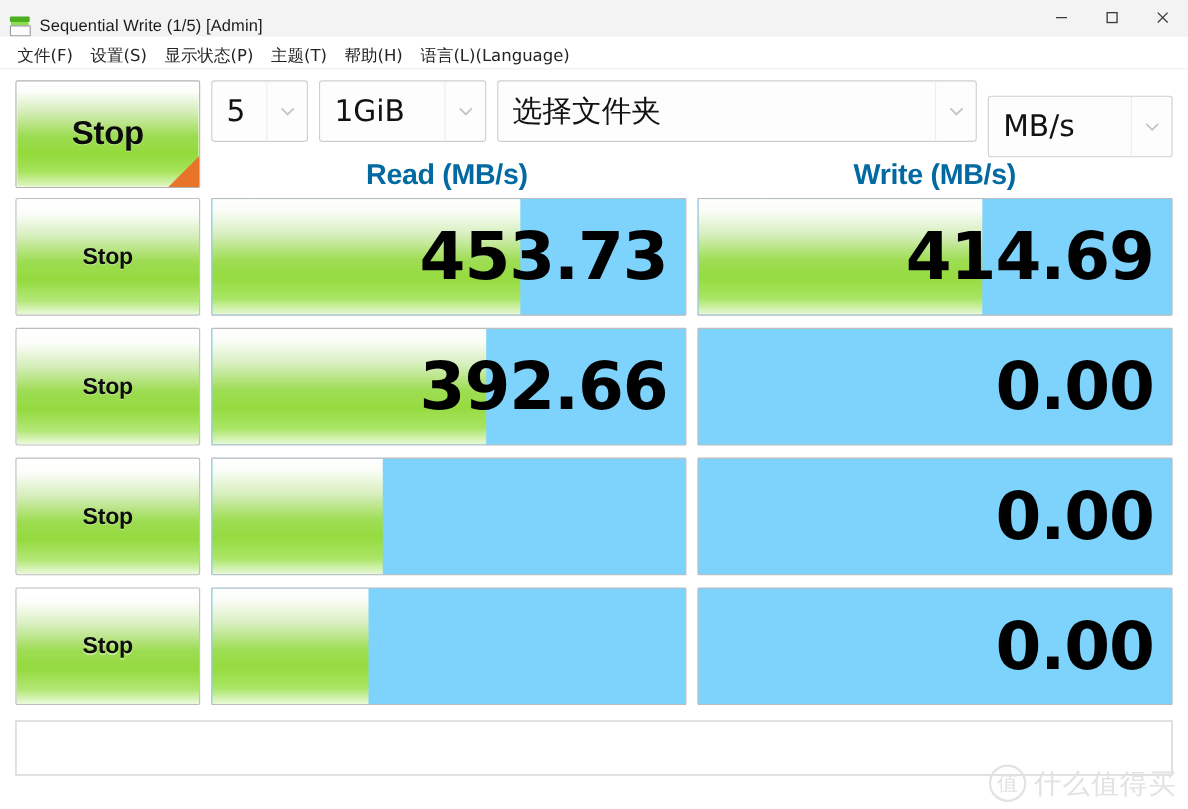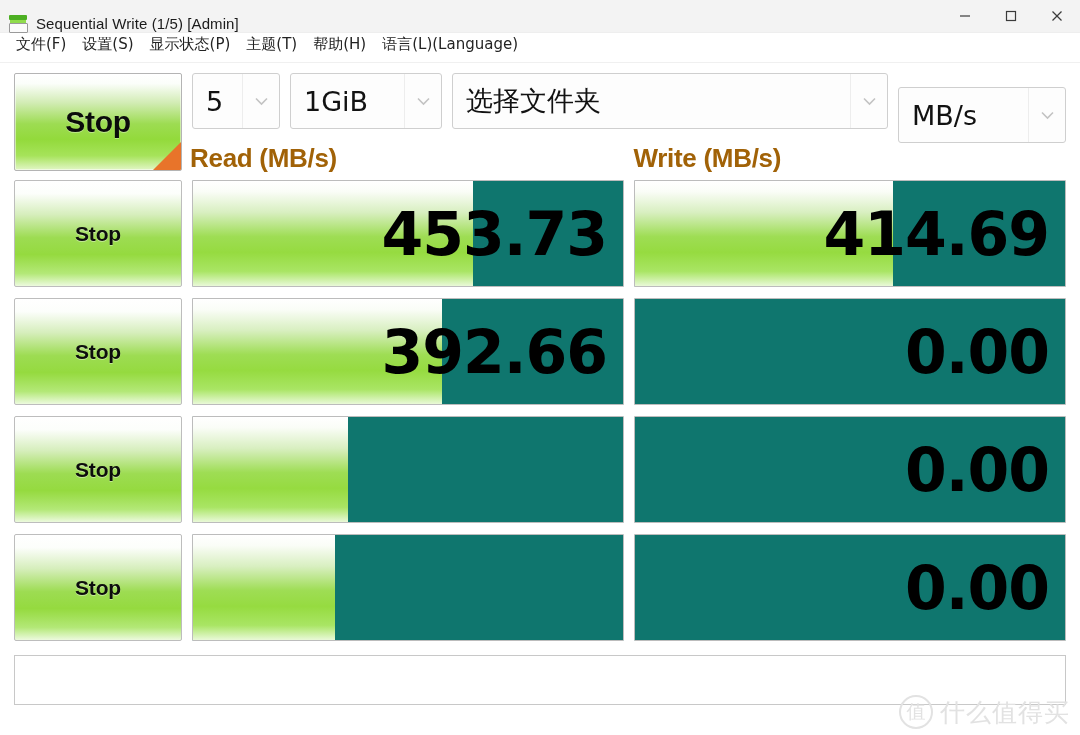--- a/index.html
+++ b/index.html
@@ -73,21 +73,21 @@
     justify-content: center;
     color: #3b3b3b;
   }
   .win-btn svg { display: block; }
 
   
   .menubar {
     height: 29px;
     background: #ffffff;
     display: flex;
-    align-items: flex-start;
+    align-items: flex-end;
     padding-left: 8px;
     border-bottom: 1px solid #f0f0f0;
   }
   .menu-item {
     font-size: 15px;
     color: #232323;
     padding: 2px 8px;
     white-space: nowrap;
     font-family: "DejaVu Sans", "Liberation Sans", sans-serif;
   }
@@ -174,23 +174,24 @@
   .col-headers {
     display: flex;
     padding: 0 14px;
     margin-top: 3px;
     height: 36px;
     align-items: center;
   }
   .col-headers .spacer { width: 166px; flex: 0 0 auto; margin-right: 10px; }
   .col-head {
     flex: 1 1 0;
+    text-align: center;
     font-size: 26px;
     font-weight: bold;
-    color: #a16207;
+    color: #0369a1;
     letter-spacing: -0.3px;
   }
   .col-head.read-head { margin-right: 11px; }
 
   
   .rows {
     padding: 0 14px;
     display: flex;
     flex-direction: column;
     gap: 11px;
@@ -218,21 +219,21 @@
     font-weight: bold;
     color: #0d0d0d;
     letter-spacing: -0.2px;
     text-shadow: 0 1px 0 rgba(255,255,255,0.4);
   }
   .meter {
     position: relative;
     flex: 1 1 0;
     border: 1px solid #bcbcbc;
     border-radius: 1px;
-    background: #0f766e;
+    background: #7dd3fc;
     overflow: hidden;
     display: flex;
     align-items: center;
     justify-content: flex-end;
   }
   .meter .fill {
     position: absolute;
     left: 0; top: 0; bottom: 0;
     background: linear-gradient(to bottom,
        #ffffff 0%, #fafdf7 10%, #d8efc0 30%,

